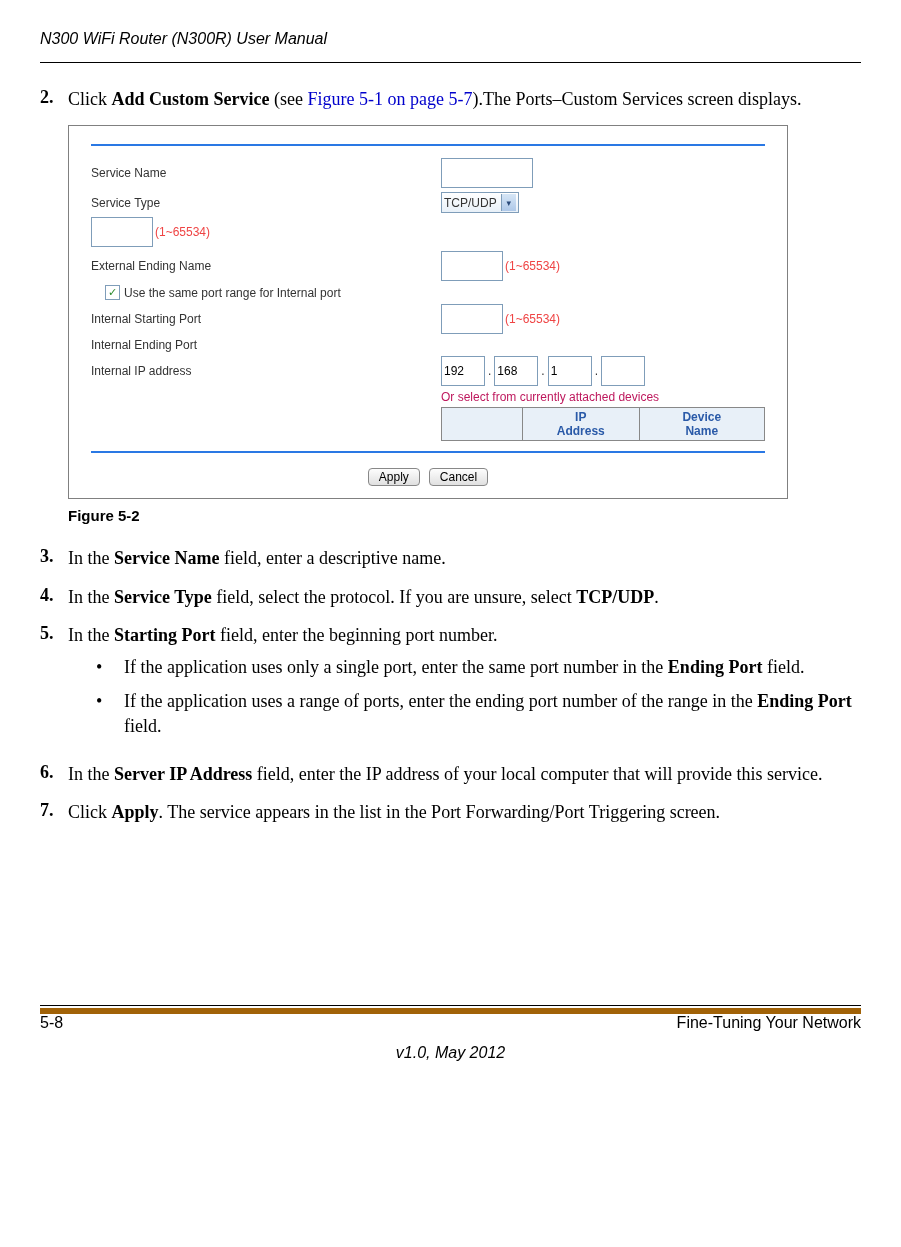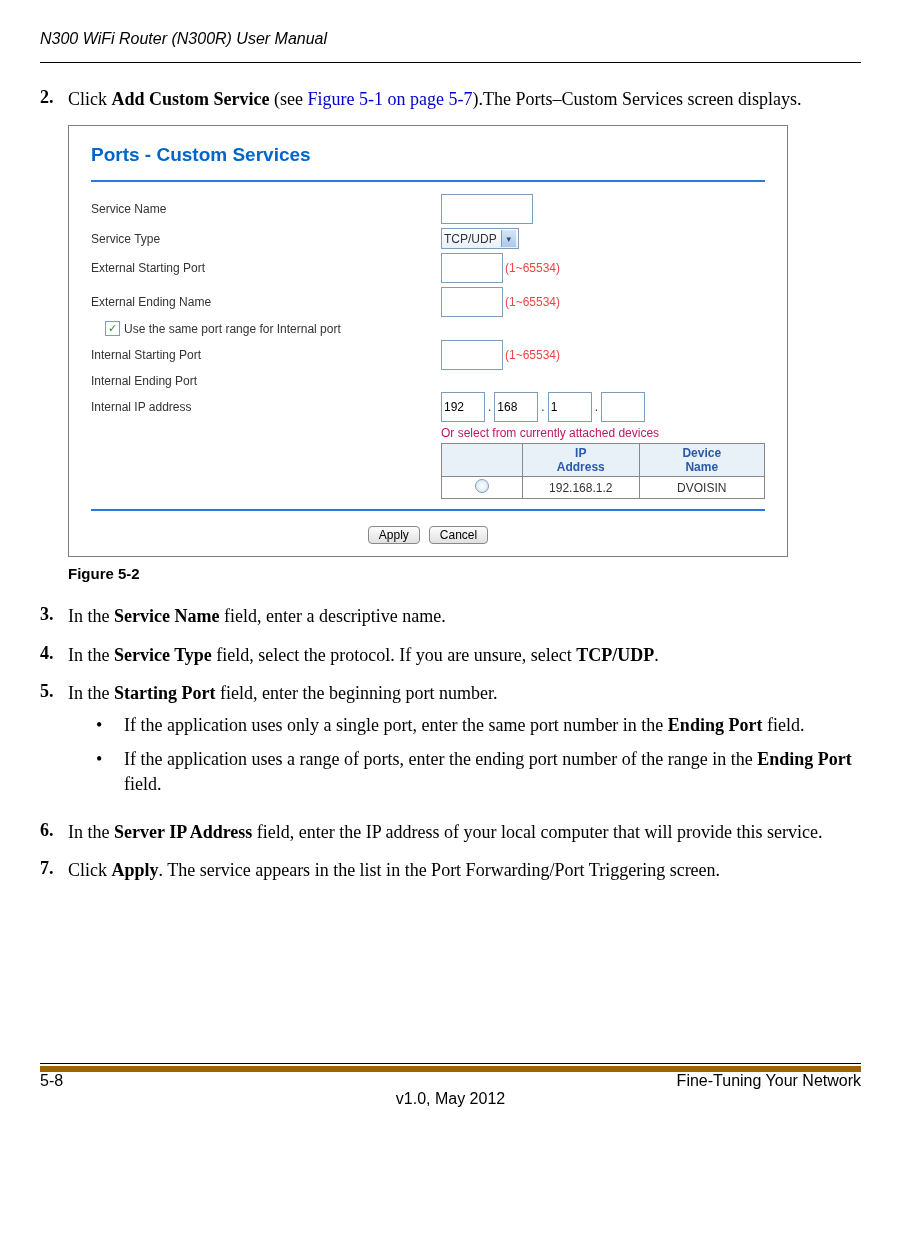--- a/index.html
+++ b/index.html
@@ -208,56 +208,55 @@
     padding-top: 0;
     margin-top: 0;
   }
   .footer-rule {
     border: none;
     border-top: 1.5px solid #000;
     margin-bottom: 2px;
   }
   .footer-ver {
     text-align: center;
+    font-style: italic;
     font-size: 16px;
-    margin-top: 0;
+    margin-top: 12px;
   }
 </style>
 </head>
 <body>
 
 <div class="header">N300 WiFi Router (N300R) User Manual</div>
 
 <div class="step">
   <div class="step-num">2.</div>
   <div class="step-body">
     <span>Click </span><b>Add Custom Service</b><span> (see </span><span class="link">Figure 5-1 on page 5-7</span><span>).The Ports–Custom Services screen displays.</span>
   </div>
 </div>
 
 <div class="figure-frame">
-  <div class="panel-title">Ports - Custom Services</div>
   <hr class="blue-hr">
   <div class="form-grid">
 
     <div class="form-row">
       <div class="form-label">Service Name</div>
       <input class="txt-input" style="width: 92px;">
     </div>
 
     <div class="form-row">
       <div class="form-label">Service Type</div>
       <span class="select-box">
         <span>TCP/UDP</span>
         <span class="select-arrow">▾</span>
       </span>
     </div>
 
     <div class="form-row">
-      <div class="form-label">External Starting Port</div>
       <input class="txt-input" style="">
       <span class="hint">(1~65534)</span>
     </div>
 
     <div class="form-row">
       <div class="form-label">External Ending Name</div>
       <input class="txt-input" style="">
       <span class="hint">(1~65534)</span>
     </div>
 
@@ -290,25 +289,20 @@
     </div>
 
     <div class="devices-wrap">
       <div class="devices-note">Or select from currently attached devices</div>
       <table class="dev-table">
         <tbody>
             <tr>
           <th class="radio-cell"></th>
           <th>IP Address</th>
           <th>Device Name</th>
-        </tr>
-        <tr>
-          <td class="radio-cell"><span class="radio"></span></td>
-          <td>192.168.1.2</td>
-          <td>DVOISIN</td>
         </tr>
       </tbody>
         </table>
     </div>
   </div>
 
   <hr class="blue-hr" style="margin-top:10px">
   <div class="btn-row">
     <span class="ui-btn">Apply</span>
     <span class="ui-btn">Cancel</span>

